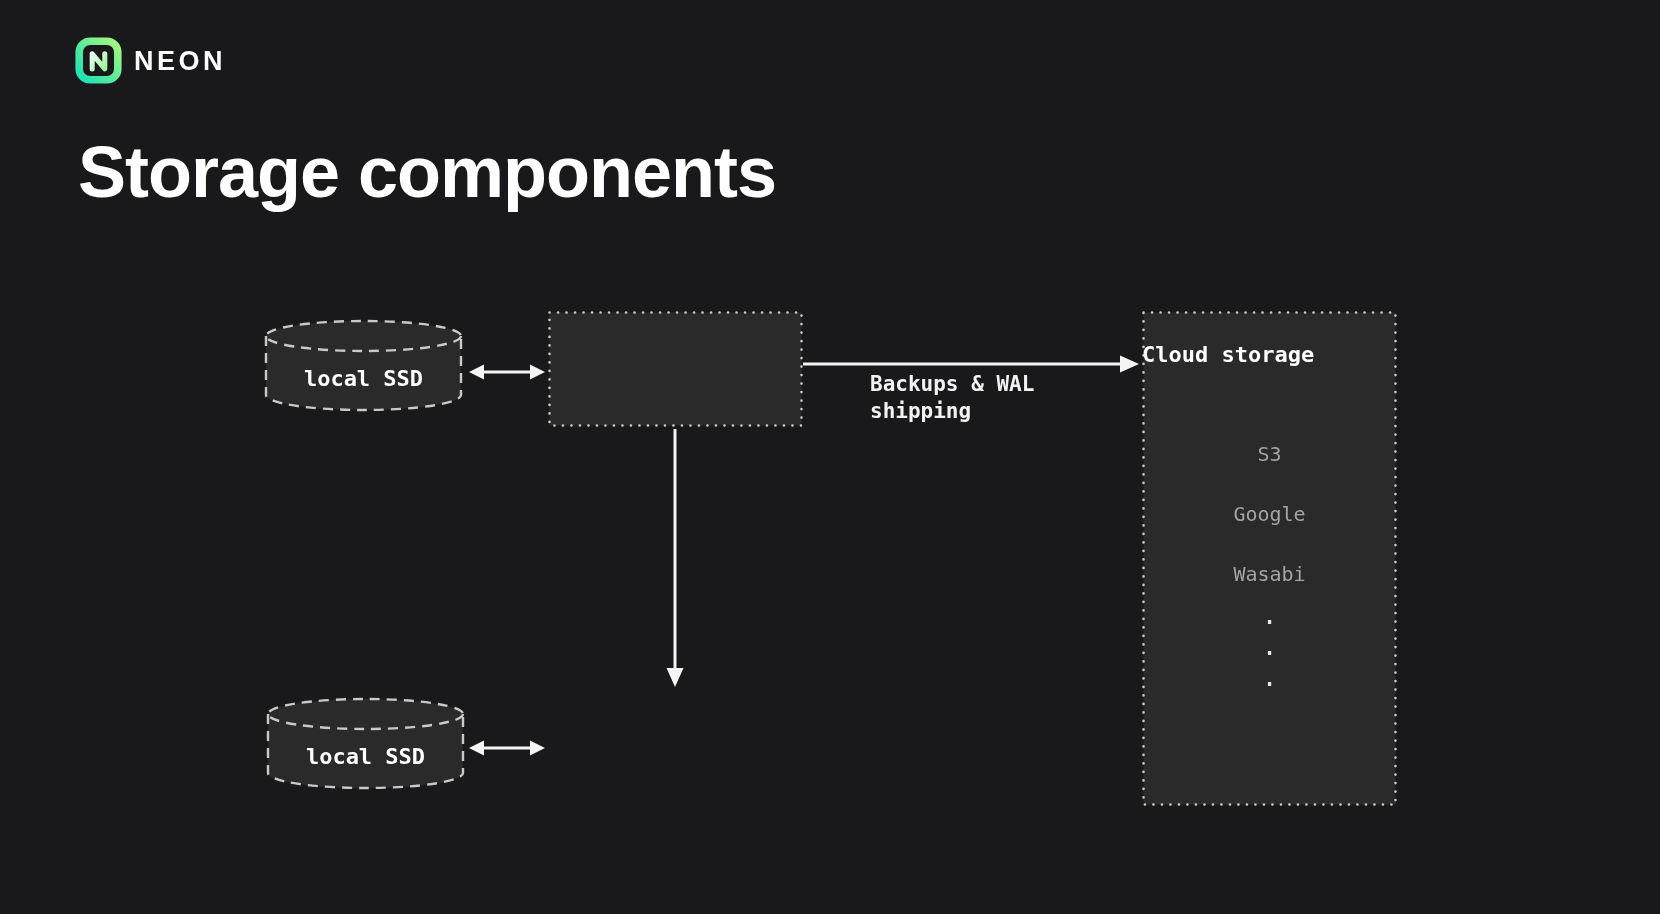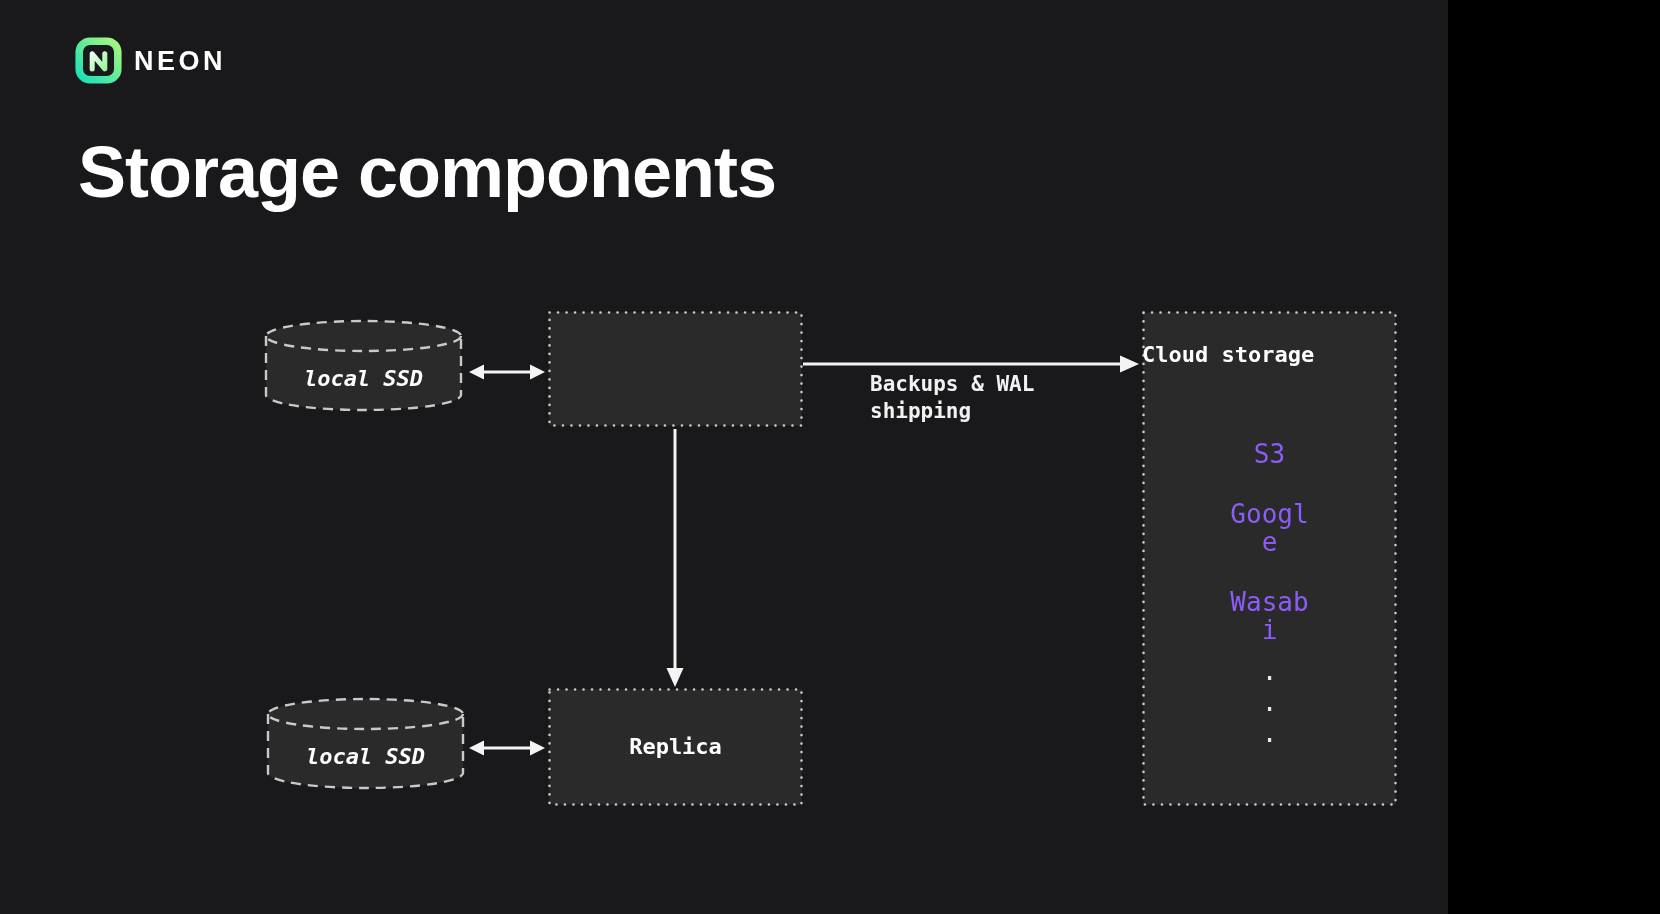--- a/index.html
+++ b/index.html
@@ -1,18 +1,18 @@
 <!DOCTYPE html>
 <html><head>
 <meta charset="utf-8">
 <style>
   html,body{margin:0;padding:0;background:#000;}
   .slide{
     position:relative;
-    width:1448px;height:914px;
+    width:1660px;height:914px;
     background:#19191b;
     overflow:hidden;
     font-family:"Liberation Sans",sans-serif;
   }
   .abs{position:absolute;}
 
   
   .logo{left:75px;top:37px;width:47px;height:47px;}
   .wordmark{
     left:134px;top:45px;
@@ -33,34 +33,34 @@
     font-family:"DejaVu Sans Mono","Liberation Mono",monospace;
     font-weight:bold;font-size:22px;color:#ffffff;line-height:26px;
   }
   .node-primary{left:548px;top:311px;width:255px;height:116px;}
   .node-replica{left:548px;top:688px;width:255px;height:118px;}
   .node-cloud{left:1142px;top:311px;width:255px;height:495px;}
 
   .cyl{position:absolute;width:199px;height:95px;}
   .cyl-top{left:264px;top:318px;}
   .cyl-bottom{left:266px;top:696px;}
-  .cyl .node-label{top:48px;font-style:italic;}
+  .cyl .node-label{top:48px;}
 
   
   .cloud-content{position:absolute;left:0;top:0;width:100%;height:100%;}
   .cloud-title{
     margin-top:31px;
     font-family:"DejaVu Sans Mono","Liberation Mono",monospace;
     font-weight:bold;font-size:22px;color:#ffffff;line-height:26px;
   }
   .cloud-item{
     width:88px;margin-left:auto;margin-right:auto;
     text-align:center;word-break:break-all;
     font-family:"DejaVu Sans Mono","Liberation Mono",monospace;
-    font-size:26px;font-weight:normal;color:#8b5cf6;line-height:28px;
+    font-size:20px;font-weight:normal;color:#a3a3a3;line-height:28px;
   }
   .cloud-item.first{margin-top:72px;}
   .cloud-item.next{margin-top:32px;}
   .cloud-dots{margin-top:12px;}
   .cloud-dot{
     text-align:center;
     font-family:"DejaVu Sans Mono","Liberation Mono",monospace;
     font-size:26px;color:#e9e9e9;line-height:31px;
   }
 
@@ -120,26 +120,20 @@
     </svg>
     <div class="node-label">local SSD</div>
   </div>
 
   <div class="node node-primary">
     <svg width="255" height="116">
       <rect x="1.5" y="1.5" width="252" height="113" fill="#2a2a2b" stroke="#c9c9c9" stroke-width="2.6" stroke-dasharray="0.1 8.4" stroke-linecap="round"></rect>
     </svg>
   </div>
 
-  <div class="node node-replica">
-    <svg width="255" height="118">
-      <rect x="1.5" y="1.5" width="252" height="115" fill="#2a2a2b" stroke="#c9c9c9" stroke-width="2.6" stroke-dasharray="0.1 8.4" stroke-linecap="round"></rect>
-    </svg>
-    <div class="node-label" style="top:46px;">Replica</div>
-  </div>
 
   <div class="node node-cloud">
     <svg width="255" height="495">
       <rect x="1.5" y="1.5" width="252" height="492" fill="#2a2a2b" stroke="#c9c9c9" stroke-width="2.6" stroke-dasharray="0.1 8.4" stroke-linecap="round"></rect>
     </svg>
     <div class="cloud-content">
       <div class="cloud-title">Cloud storage</div>
       <div class="cloud-item first">S3</div>
       <div class="cloud-item next">Google</div>
       <div class="cloud-item next">Wasabi</div>

